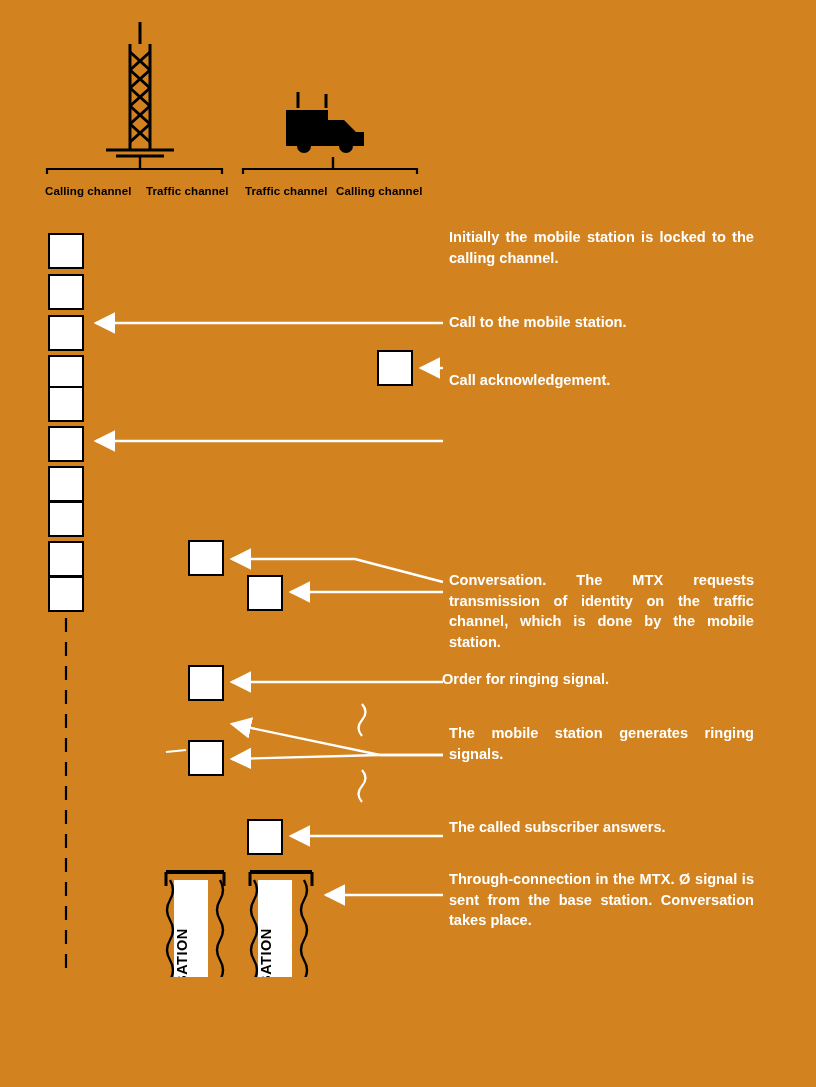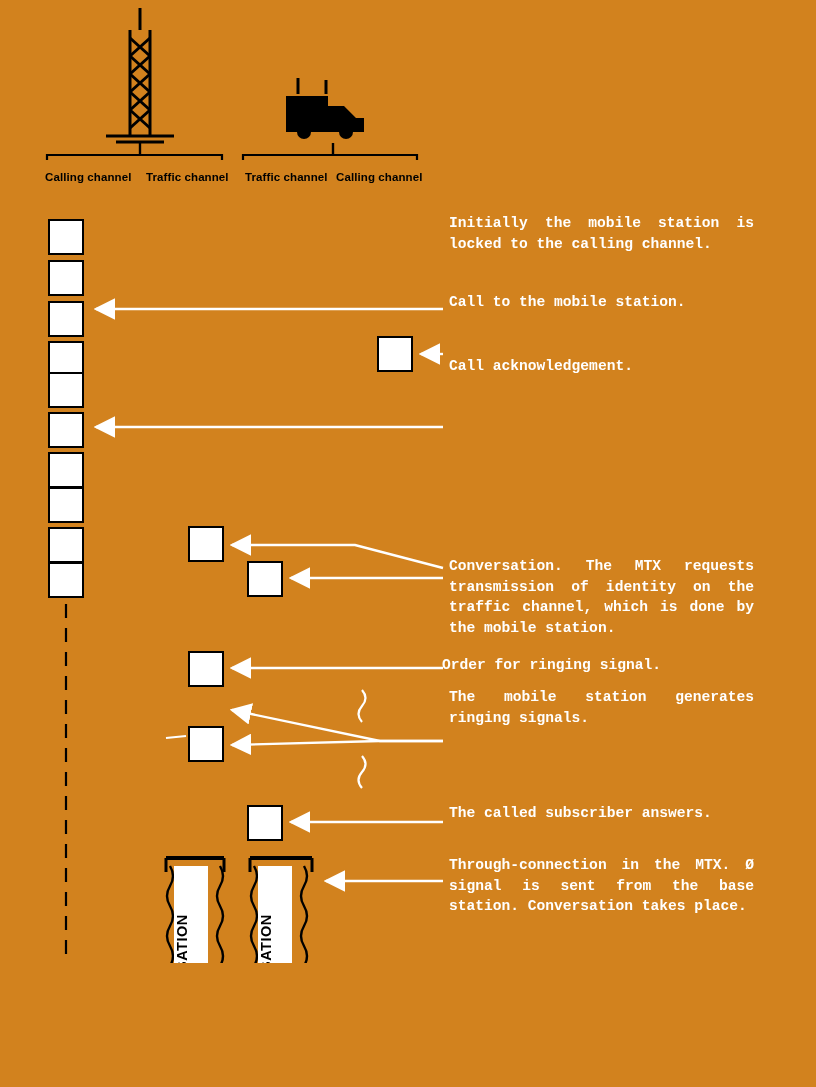--- a/index.html
+++ b/index.html
@@ -9,20 +9,21 @@
   }
   body {
     font-family: "Liberation Sans", sans-serif;
   }
   #page {
     position: relative;
     width: 816px;
     height: 963px;
     background: #d2821e;
     overflow: hidden;
+    margin-top: 14px;
   }
   .abs { position: absolute; }
 
   
   .mast-wrap { left: 100px; top: 8px; width: 80px; height: 140px; }
   .truck-wrap { left: 280px; top: 78px; width: 100px; height: 62px; }
 
   
   .chan-label {
     font-size: 11.5px;
@@ -41,21 +42,20 @@
   .box-sm { width: 36px; height: 36px; }
 
   
   .note {
     color: #ffffff;
     font-size: 14.6px;
     line-height: 1.42;
     font-weight: bold;
     text-align: justify;
     text-justify: inter-word;
-    font-family: Liberation Mono, monospace;
   }
   .note.nj { text-align: left; }
 
   
   svg.overlay {
     position: absolute;
     left: 0; top: 0;
     width: 816px;
     height: 1087px;
     pointer-events: none;
@@ -197,28 +197,28 @@
 
   <div class="abs conv-bar" style="left:174px; top:866px; height:218px;">
     <div class="conv-text" style="height:218px;">CONVERSATION</div>
   </div>
   <div class="abs conv-bar" style="left:258px; top:866px; height:218px;">
     <div class="conv-text" style="height:218px;">CONVERSATION</div>
   </div>
 
   <div class="abs note" style="left:449px; top:213px; width:305px;">Initially the mobile station is locked to the calling channel.</div>
 
-  <div class="abs note nj" style="left:449px; top:292px; width:305px;">Call to the mobile station.</div>
+  <div class="abs note nj" style="left:449px; top:298px; width:305px;">Call to the mobile station.</div>
 
   <div class="abs note nj" style="left:449px; top:356px; width:305px;">Call acknowledgement.</div>
 
 
   <div class="abs note" style="left:449px; top:556px; width:305px;">Conversation. The MTX requests transmission of identity on the traffic channel, which is done by the mobile station.</div>
 
   <div class="abs note nj" style="left:442px; top:655px; width:305px;">Order for ringing signal.</div>
 
-  <div class="abs note" style="left:449px; top:687px; width:305px;">The mobile station generates ringing signals.</div>
+  <div class="abs note" style="left:449px; top:709px; width:305px;">The mobile station generates ringing signals.</div>
 
   <div class="abs note nj" style="left:449px; top:803px; width:305px;">The called subscriber answers.</div>
 
   <div class="abs note" style="left:449px; top:855px; width:305px;">Through-connection in the MTX. Ø signal is sent from the base station. Conversation takes place.</div>
 
 </div>
 
 </body></html>

